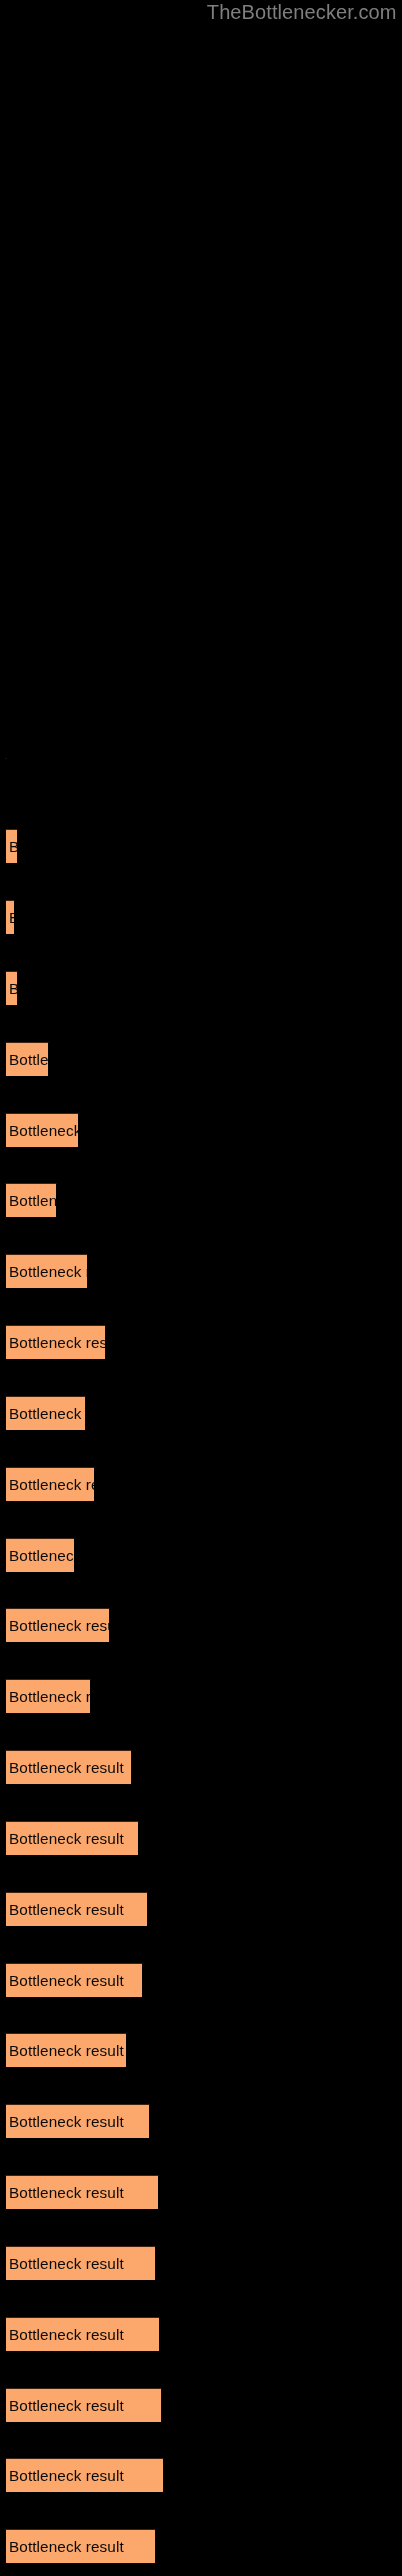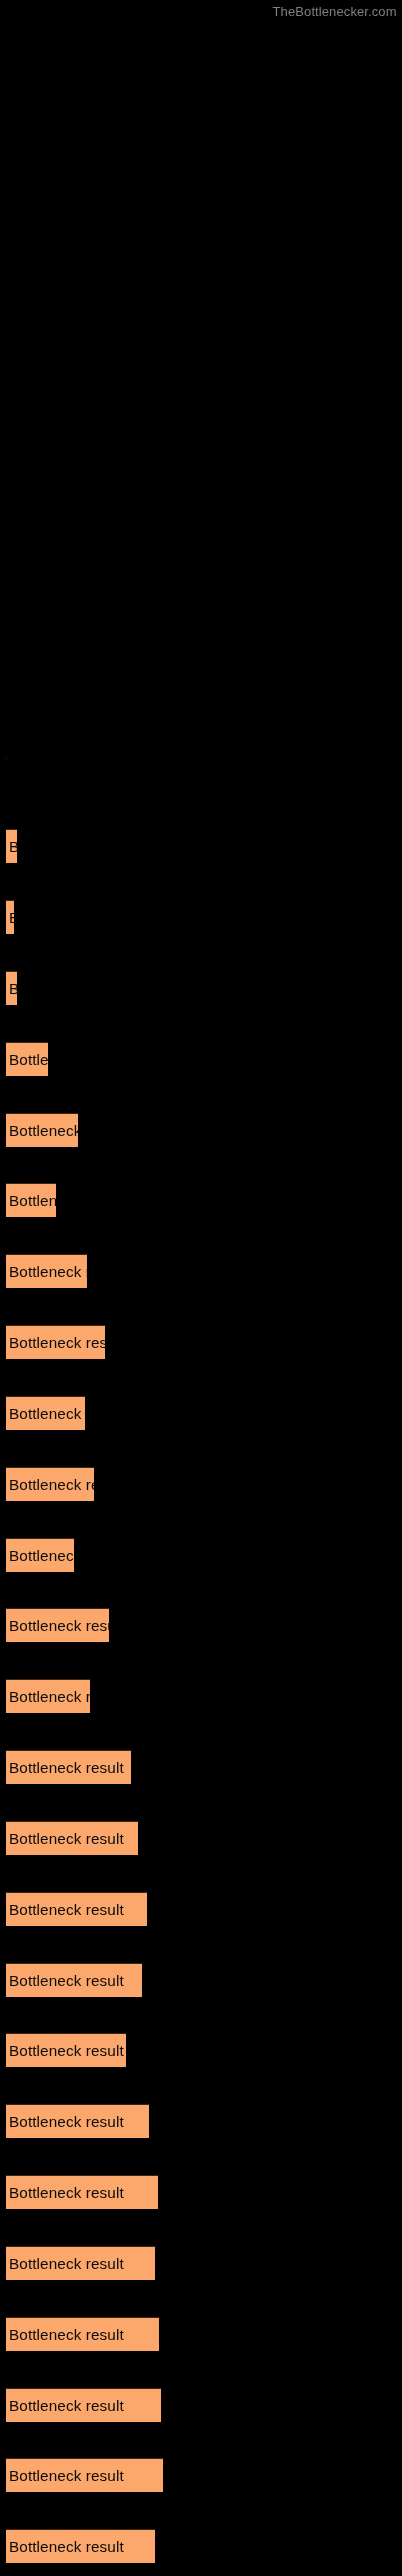--- a/index.html
+++ b/index.html
@@ -34,21 +34,21 @@
     box-sizing: border-box;
     padding-right: 6.4px;
     display: flex;
     align-items: flex-start;
     justify-content: flex-end;
     background: transparent;
   }
   .site-title {
     color: #7f7f7f;
     font-family: "Liberation Sans", sans-serif;
-    font-size: 13px;
+    font-size: 20px;
     line-height: 24px;
     letter-spacing: 0.1px;
     white-space: nowrap;
     font-weight: 400;
   }
 
   
   .chart {
     position: absolute;
     left: 0;

